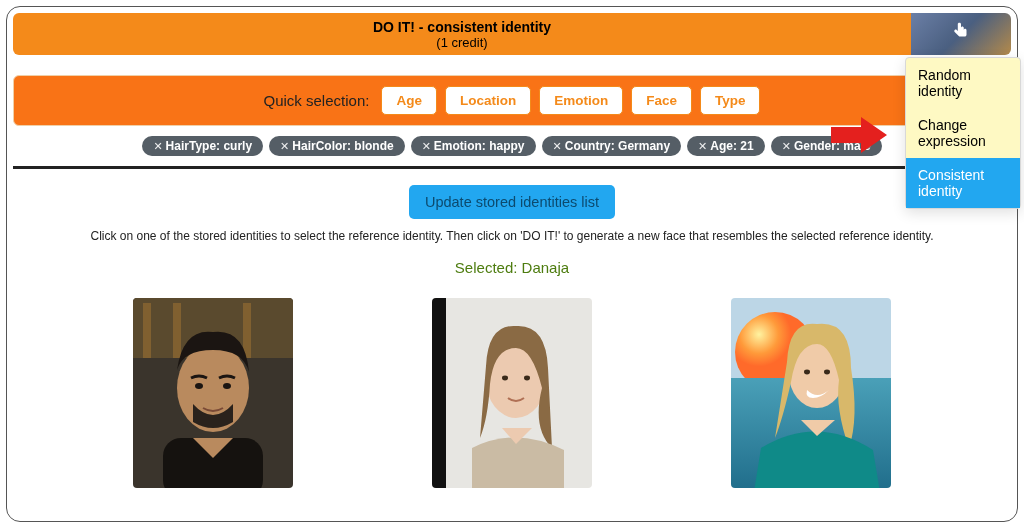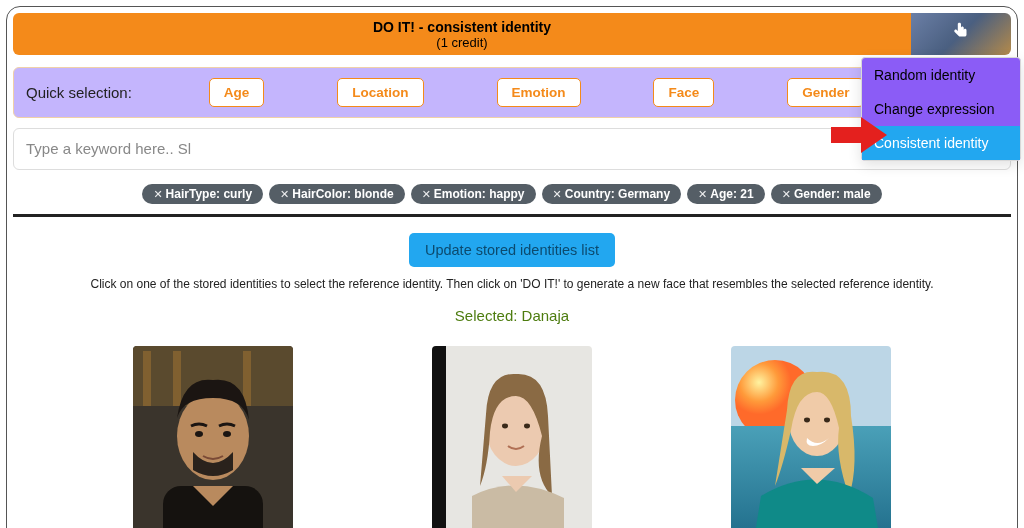--- a/index.html
+++ b/index.html
@@ -1,43 +1,43 @@
 <!DOCTYPE html>
 <html><head>
   <meta charset="utf-8">
   <style>
     * { box-sizing: border-box; margin: 0; padding: 0; }
     body { font-family: -apple-system, BlinkMacSystemFont, "Segoe UI", Arial, sans-serif; background: #fff; padding: 6px; width: 1024px; }
     .panel { border: 1.5px solid #555; border-radius: 14px; padding: 6px 6px 20px 6px; position: relative; min-height: 516px; }
-    .top-bar { display: flex; align-items: stretch; gap: 0; margin-bottom: 12px; }
+    .top-bar { display: flex; align-items: stretch; gap: 0; margin-bottom: 20px; }
     .do-it { flex: 1; background: #f48a1a; color: #000; text-align: center; padding: 6px 0 5px 0; border-radius: 6px 0 0 6px; font-size: 14px; font-weight: 700; }
     .do-it .subtitle { font-weight: 400; font-size: 13px; }
     .soft-btn { width: 100px; border-radius: 0 6px 6px 0; background: linear-gradient(135deg,#6b7fa6 0%,#4a5f80 50%,#b48a4a 100%); display: flex; align-items: center; justify-content: center; color: #fff; cursor: pointer; }
     .cursor-icon svg { width: 22px; height: 22px; fill: #fff; }
-    .quick-row { background: #c4b5fd; border: 1px solid #f0d0a8; border-radius: 6px; padding: 10px 12px; display: flex; align-items: center; justify-content: space-between; gap: 8px; margin-bottom: 10px; }
+    .quick-row { background: #f97316; border: 1px solid #f0d0a8; border-radius: 6px; padding: 10px 12px; display: flex; align-items: center; justify-content: center; gap: 8px; margin-bottom: 10px; }
     .quick-label { font-size: 15px; color: #222; margin-right: 4px; }
     .chip-btn { background: #fff; border: 1.5px solid #f48a1a; color: #f48a1a; font-weight: 700; font-size: 13.5px; padding: 6px 14px; border-radius: 5px; cursor: pointer; }
     .search-row { border: 1px solid #ddd; border-radius: 6px; padding: 11px 12px; margin-bottom: 14px; }
     .search-input { width: 100%; border: none; outline: none; font-size: 15px; color: #333; background: transparent; }
     .search-input::placeholder { color: #888; }
     .tags-row { display: flex; justify-content: center; gap: 6px; flex-wrap: wrap; margin-bottom: 10px; }
     .tag { background: #555e66; color: #fff; font-size: 12px; font-weight: 600; padding: 3px 11px; border-radius: 11px; display: inline-flex; align-items: center; gap: 3px; cursor: pointer; }
     .tag .x { font-weight: 400; opacity: 0.9; font-size: 11px; }
     .options-link { display: block; text-align: center; color: #2498d6; text-decoration: underline; font-size: 15px; margin-bottom: 12px; cursor: pointer; }
     .divider { border: none; border-top: 3px solid #222; margin: 0 0 16px 0; }
     .update-btn-wrap { text-align: center; margin-bottom: 10px; }
     .update-btn { background: #22a7f0; color: #0c4a6e; border: none; border-radius: 5px; padding: 9px 16px; font-size: 14.5px; font-weight: 500; cursor: pointer; }
     .help-text { text-align: center; font-size: 12px; color: #222; margin-bottom: 16px; }
     .selected-text { text-align: center; font-size: 15px; color: #4d7c0f; margin-bottom: 22px; }
     .identities { display: flex; justify-content: space-around; padding: 0 50px; }
     .identity { width: 160px; height: 190px; border-radius: 4px; overflow: hidden; cursor: pointer; }
     
     .identity svg { width: 100%; height: 100%; display: block; }
     
-    .dropdown { position: absolute; top: 50px; right: -4px; background: #8b5cf6; border: 1px solid #d8d8d8; border-radius: 4px; box-shadow: 0 4px 14px rgba(0,0,0,0.12); width: 160px; font-size: 14px; z-index: 20; }
+    .dropdown { position: absolute; top: 50px; right: -4px; background: #fef9c3; border: 1px solid #d8d8d8; border-radius: 4px; box-shadow: 0 4px 14px rgba(0,0,0,0.12); width: 116px; font-size: 14px; z-index: 20; }
     .dd-item { padding: 9px 12px; cursor: pointer; }
     .dd-item.active { background: #22a7f0; color: #fff; }
     
     .red-arrow { position: absolute; top: 110px; right: 130px; z-index: 21; }
     .red-arrow svg { width: 56px; height: 36px; }
   </style>
 </head>
 <body>
 
 <div class="panel">
@@ -67,27 +67,23 @@
         <polygon points="0,10 30,10 30,0 56,18 30,36 30,26 0,26" fill="#e4201e"></polygon>
       </svg>
   </div>
 
   <div class="quick-row">
     <span class="quick-label">Quick selection:</span>
     <button class="chip-btn"><span>Age</span></button>
     <button class="chip-btn"><span>Location</span></button>
     <button class="chip-btn"><span>Emotion</span></button>
     <button class="chip-btn"><span>Face</span></button>
-    <button class="chip-btn"><span>Gender</span></button>
     <button class="chip-btn"><span>Type</span></button>
   </div>
 
-  <div class="search-row">
-    <input class="search-input" type="text" placeholder="Type a keyword here.. Sl" style="">
-  </div>
 
   <div class="tags-row">
     <span class="tag">
         <span class="x">✕</span>
         <span>HairType: curly</span>
       </span>
     <span class="tag">
         <span class="x">✕</span>
         <span>HairColor: blonde</span>
       </span>

